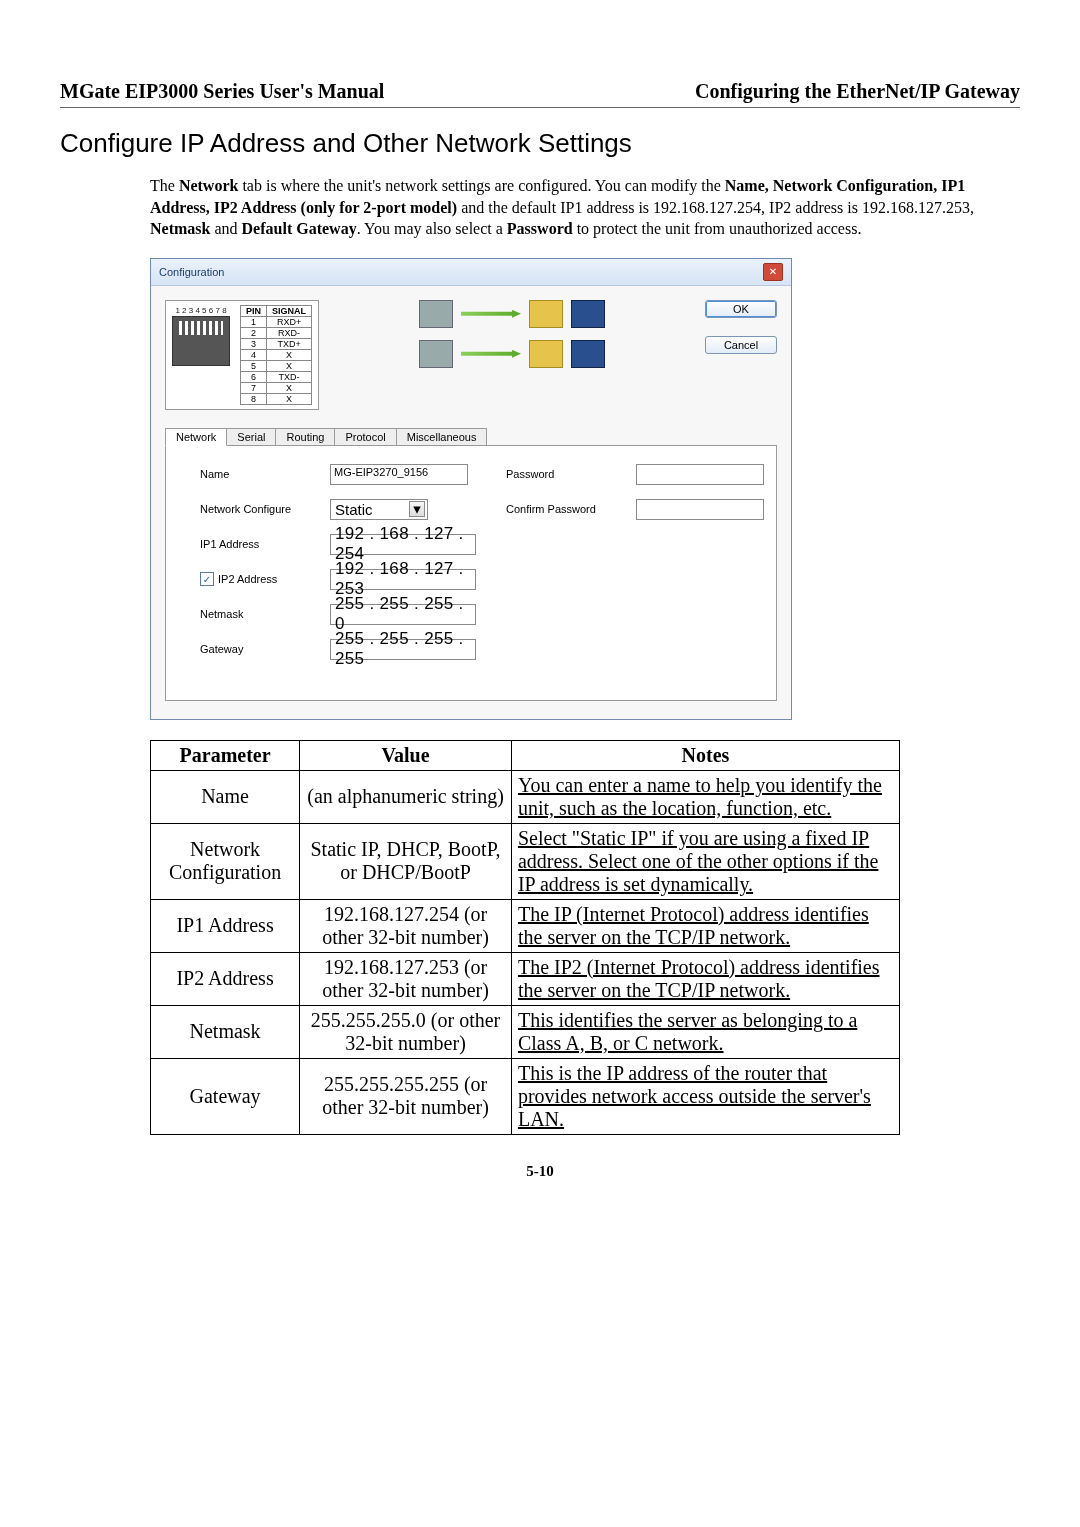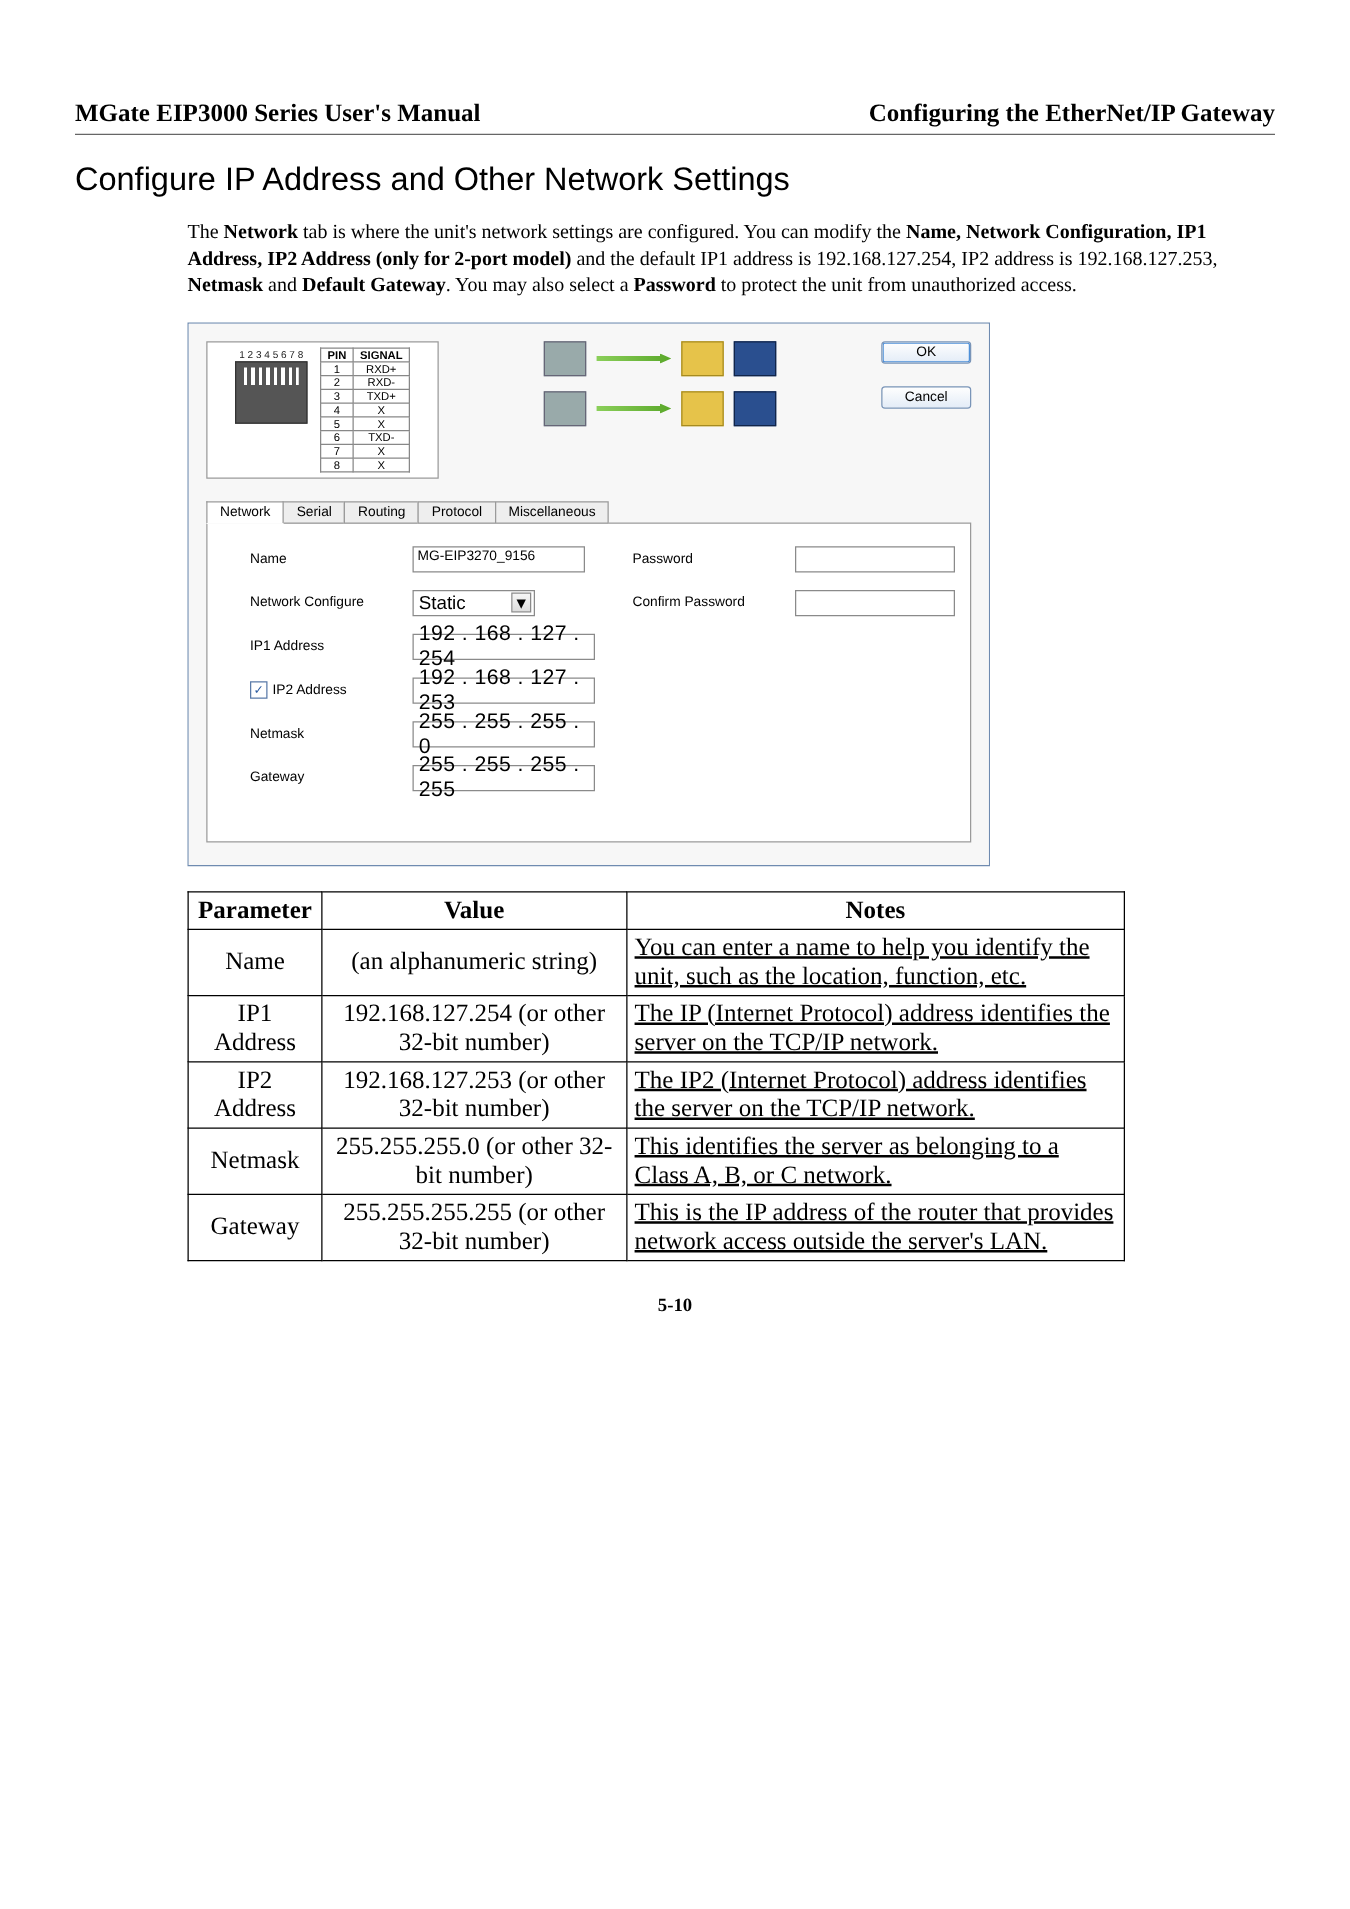--- a/index.html
+++ b/index.html
@@ -70,21 +70,21 @@
   .top-row {
     display: flex;
     gap: 18px;
     align-items: flex-start;
   }
   .rj45-block {
     display: flex;
     gap: 10px;
     border: 1px solid #999;
     background: #fff;
-    padding: 4px 22px;
+    padding: 4px 6px;
   }
   .rj45-img {
     width: 56px; height: 48px;
     background: #555;
     border: 1px solid #333;
     position: relative;
   }
   .rj45-img .pins {
     position: absolute; top: 4px; left: 6px; right: 6px; height: 14px;
     background: repeating-linear-gradient(90deg,#fff 0 3px,#555 3px 6px);
@@ -192,20 +192,24 @@
 </div>
 
 <h2 class="section-title">Configure IP Address and Other Network Settings</h2>
 
 <p class="intro">
   <span>The </span><b>Network</b><span> tab is where the unit's network settings are configured. You can modify the </span><b>Name, Network Configuration, IP1 Address, IP2 Address (only for 2-port model)</b><span> and the default IP1 address is 192.168.127.254, IP2 address is 192.168.127.253, </span><b>Netmask</b><span> and </span><b>Default Gateway</b><span>. You may also select a </span><b>Password</b><span> to protect the unit from unauthorized access.</span>
 </p>
 
 <div class="dialog-wrap">
   <div class="dialog">
+    <div class="dlg-title">
+      <span>Configuration</span>
+      <div class="dlg-close">✕</div>
+    </div>
     <div class="dlg-body">
       <div class="top-row">
         <div class="rj45-block">
           <div>
             <div class="rj45-nums">1 2 3 4 5 6 7 8</div>
             <div class="rj45-img">
                 <div class="pins"></div>
               </div>
           </div>
           <table class="pin-table">
@@ -332,20 +336,25 @@
     <th>Parameter</th>
     <th>Value</th>
     <th>Notes</th>
   </tr>
   <tr>
         <td class="c">Name</td>
         <td class="c">(an alphanumeric string)</td>
         <td class="notes">You can enter a name to help you identify the unit, such as the location, function, etc.</td>
       </tr>
   <tr>
+        <td class="c">Network Configuration</td>
+        <td class="c">Static IP, DHCP, BootP, or DHCP/BootP</td>
+        <td class="notes">Select "Static IP" if you are using a fixed IP address. Select one of the other options if the IP address is set dynamically.</td>
+      </tr>
+  <tr>
         <td class="c">IP1 Address</td>
         <td class="c">192.168.127.254
 (or other 32-bit number)</td>
         <td class="notes">The IP (Internet Protocol) address identifies the server on the TCP/IP network.</td>
       </tr>
   <tr>
         <td class="c">IP2 Address</td>
         <td class="c">192.168.127.253
 (or other 32-bit number)</td>
         <td class="notes">The IP2 (Internet Protocol) address identifies the server on the TCP/IP network.</td>

